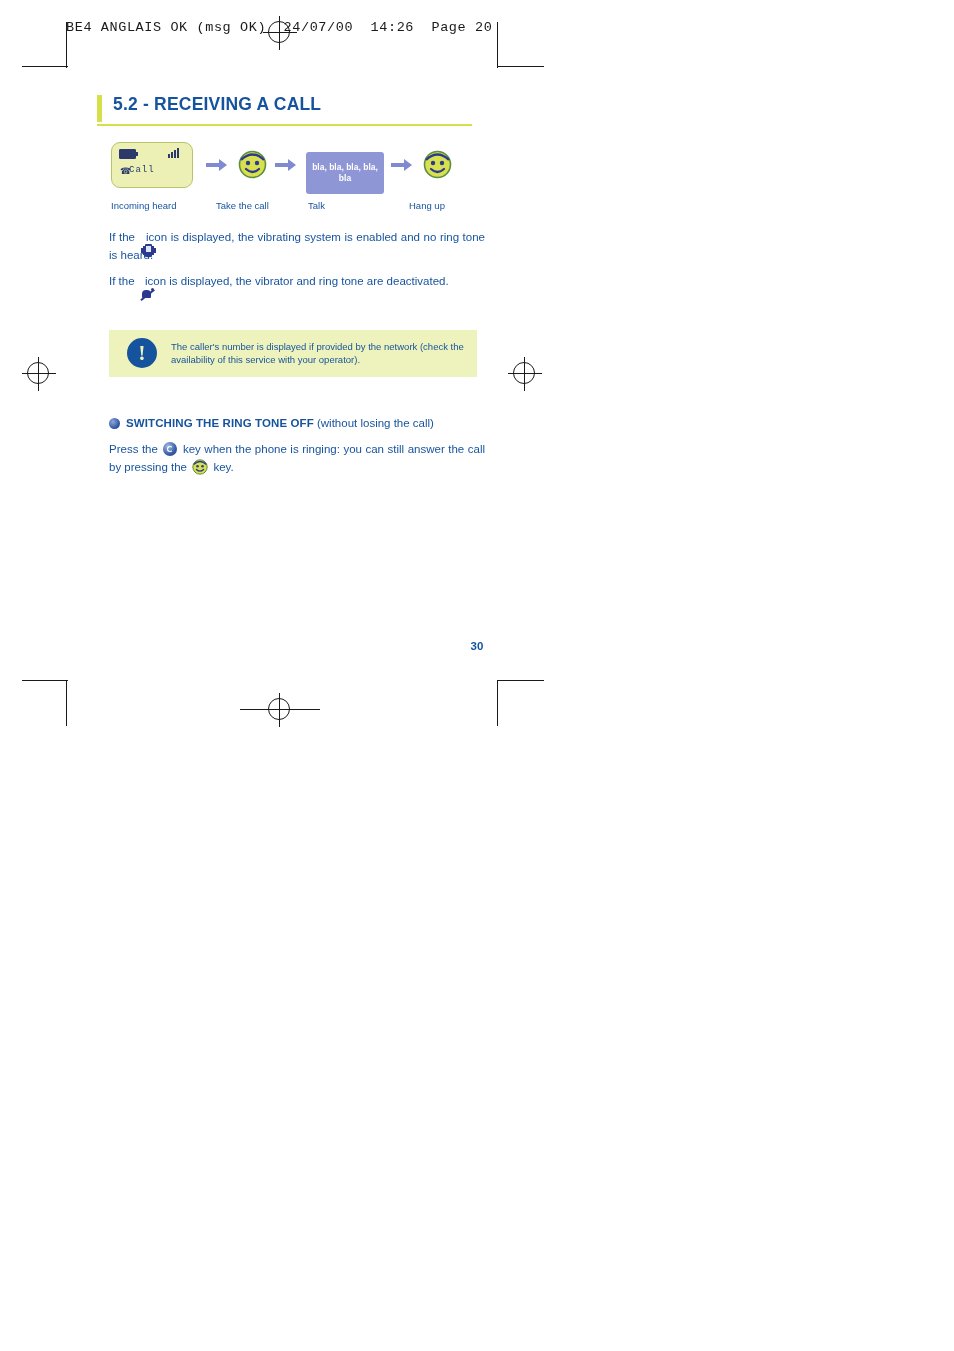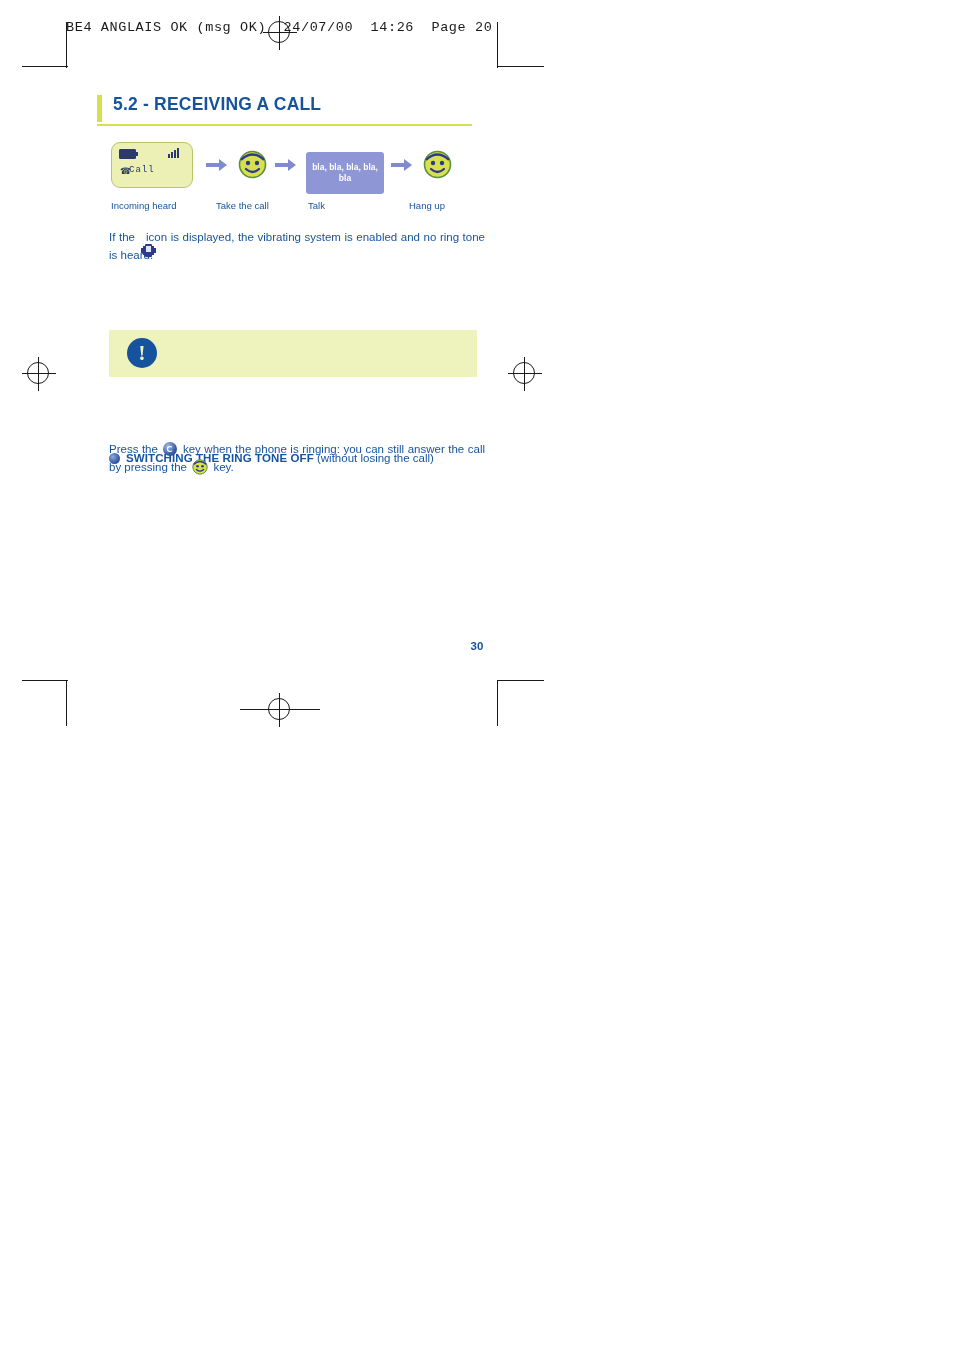--- a/index.html
+++ b/index.html
@@ -313,21 +313,20 @@
     color: #16539e;
   }
 
   
   .subhead {
     position: absolute;
     left: 12px;
     top: 322px;
     font-size: 11.5px;
     white-space: nowrap;
-    margin-top: 35px;
   }
   .subhead .bullet {
     display: inline-block;
     width: 11px; height: 11px;
     border-radius: 50%;
     background: radial-gradient(circle at 35% 35%, #8ea8d8 0%, #2b4f9e 70%, #16326b 100%);
     vertical-align: -2px;
     margin-right: 6px;
   }
   .subhead .strong {
@@ -492,23 +491,35 @@
     <span class="inline-icon">
       <span class="icon-vibrate">
         <span class="w l1"></span><span class="w l2"></span>
         <span class="body"></span>
         <span class="w r1"></span><span class="w r2"></span>
       </span>
     </span>
     <span>icon is displayed, the vibrating system is enabled and no ring tone is heard.</span>
   </div>
 
+  <div class="para" style="left:12px; top:177px;">
+    <span>If the</span>
+    <span class="inline-icon">
+      <span class="icon-mute">
+        <span class="bell"></span>
+        <span class="dot"></span>
+        <span class="slash"></span>
+      </span>
+    </span>
+    <span>icon is displayed, the vibrator and ring tone are deactivated.</span>
+  </div>
 
   <div class="notebox">
     <div class="excl">!</div>
+    <div class="txt">The caller's number is displayed if provided by the network (check the availability of this service with your operator).</div>
   </div>
 
   <div class="subhead">
     <span class="bullet"></span><span class="strong">SWITCHING THE RING TONE OFF</span> <span class="normal">(without losing the call)</span>
   </div>
 
   <div class="para" style="left:12px; top:345px;">
     <span>Press the</span>
     <span class="key-icon"></span>
     <span>key when the phone is ringing: you can still answer the call by pressing the</span>

